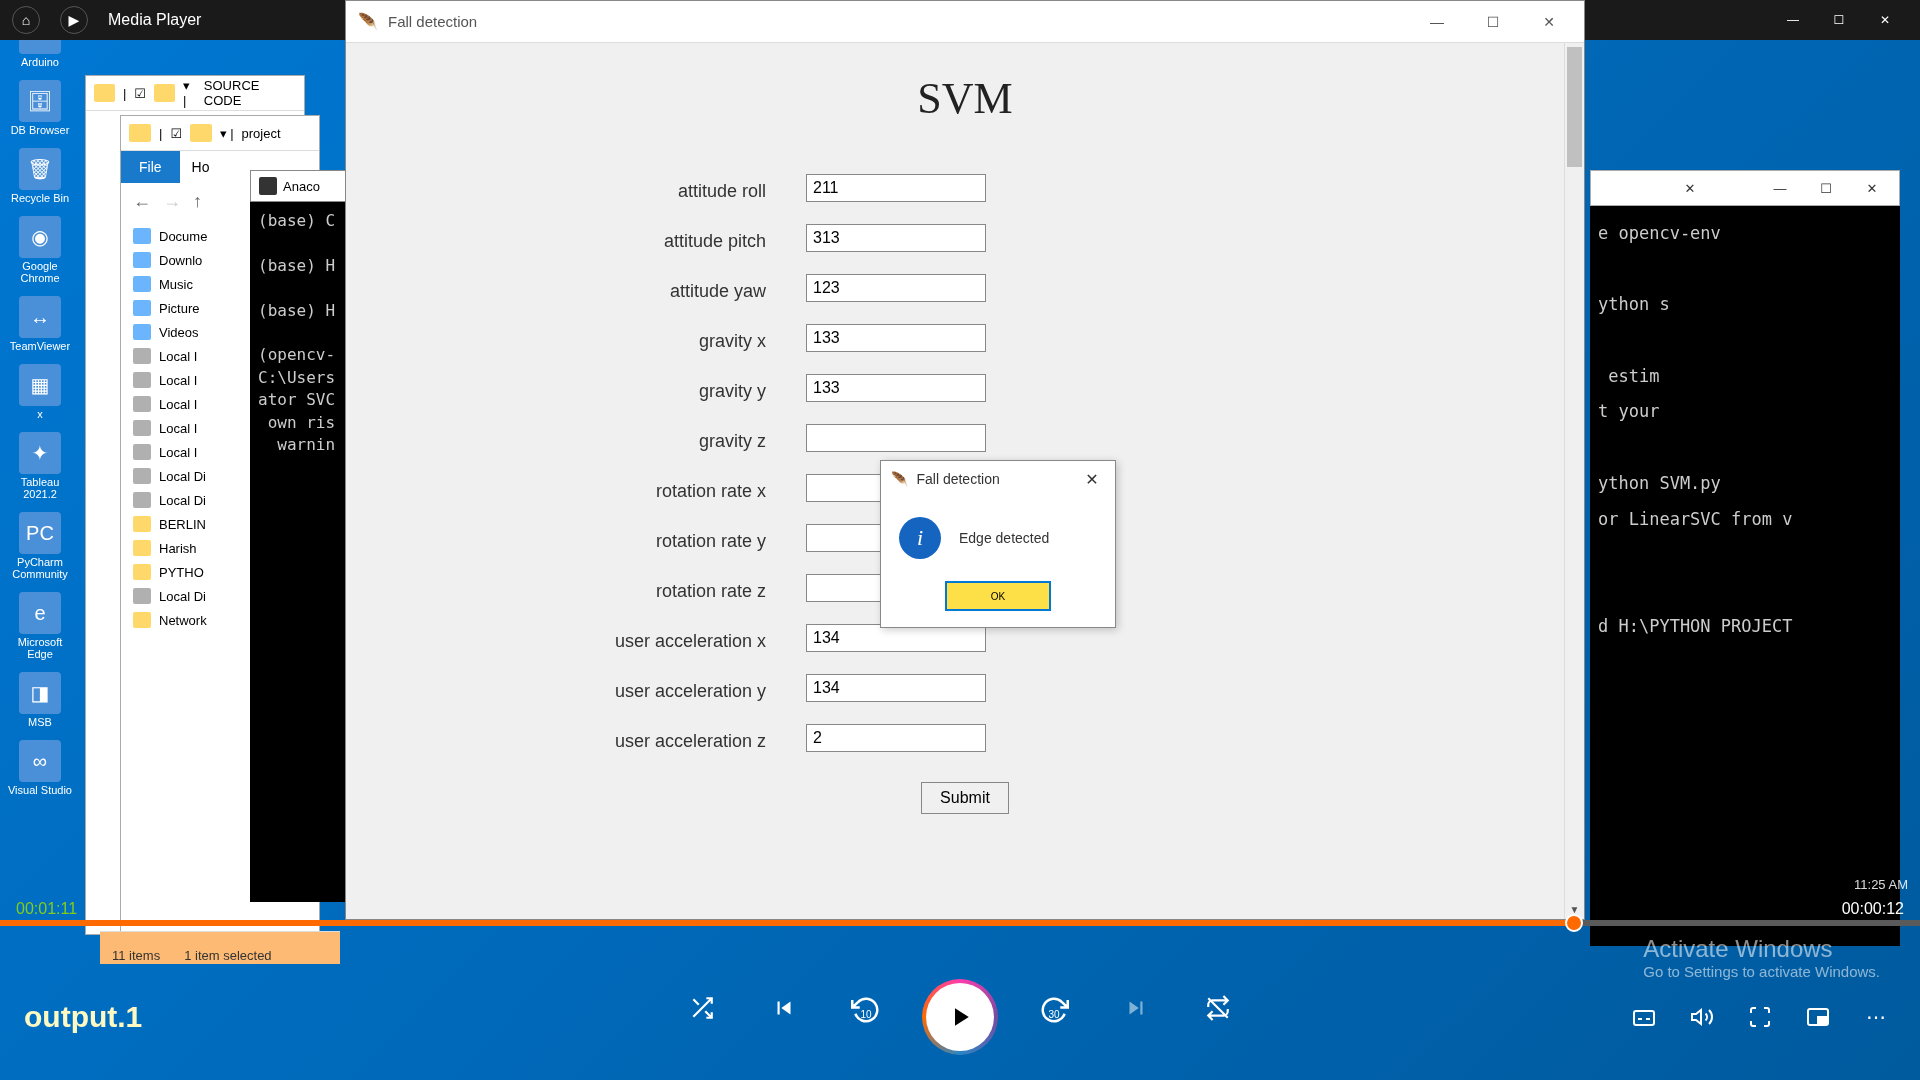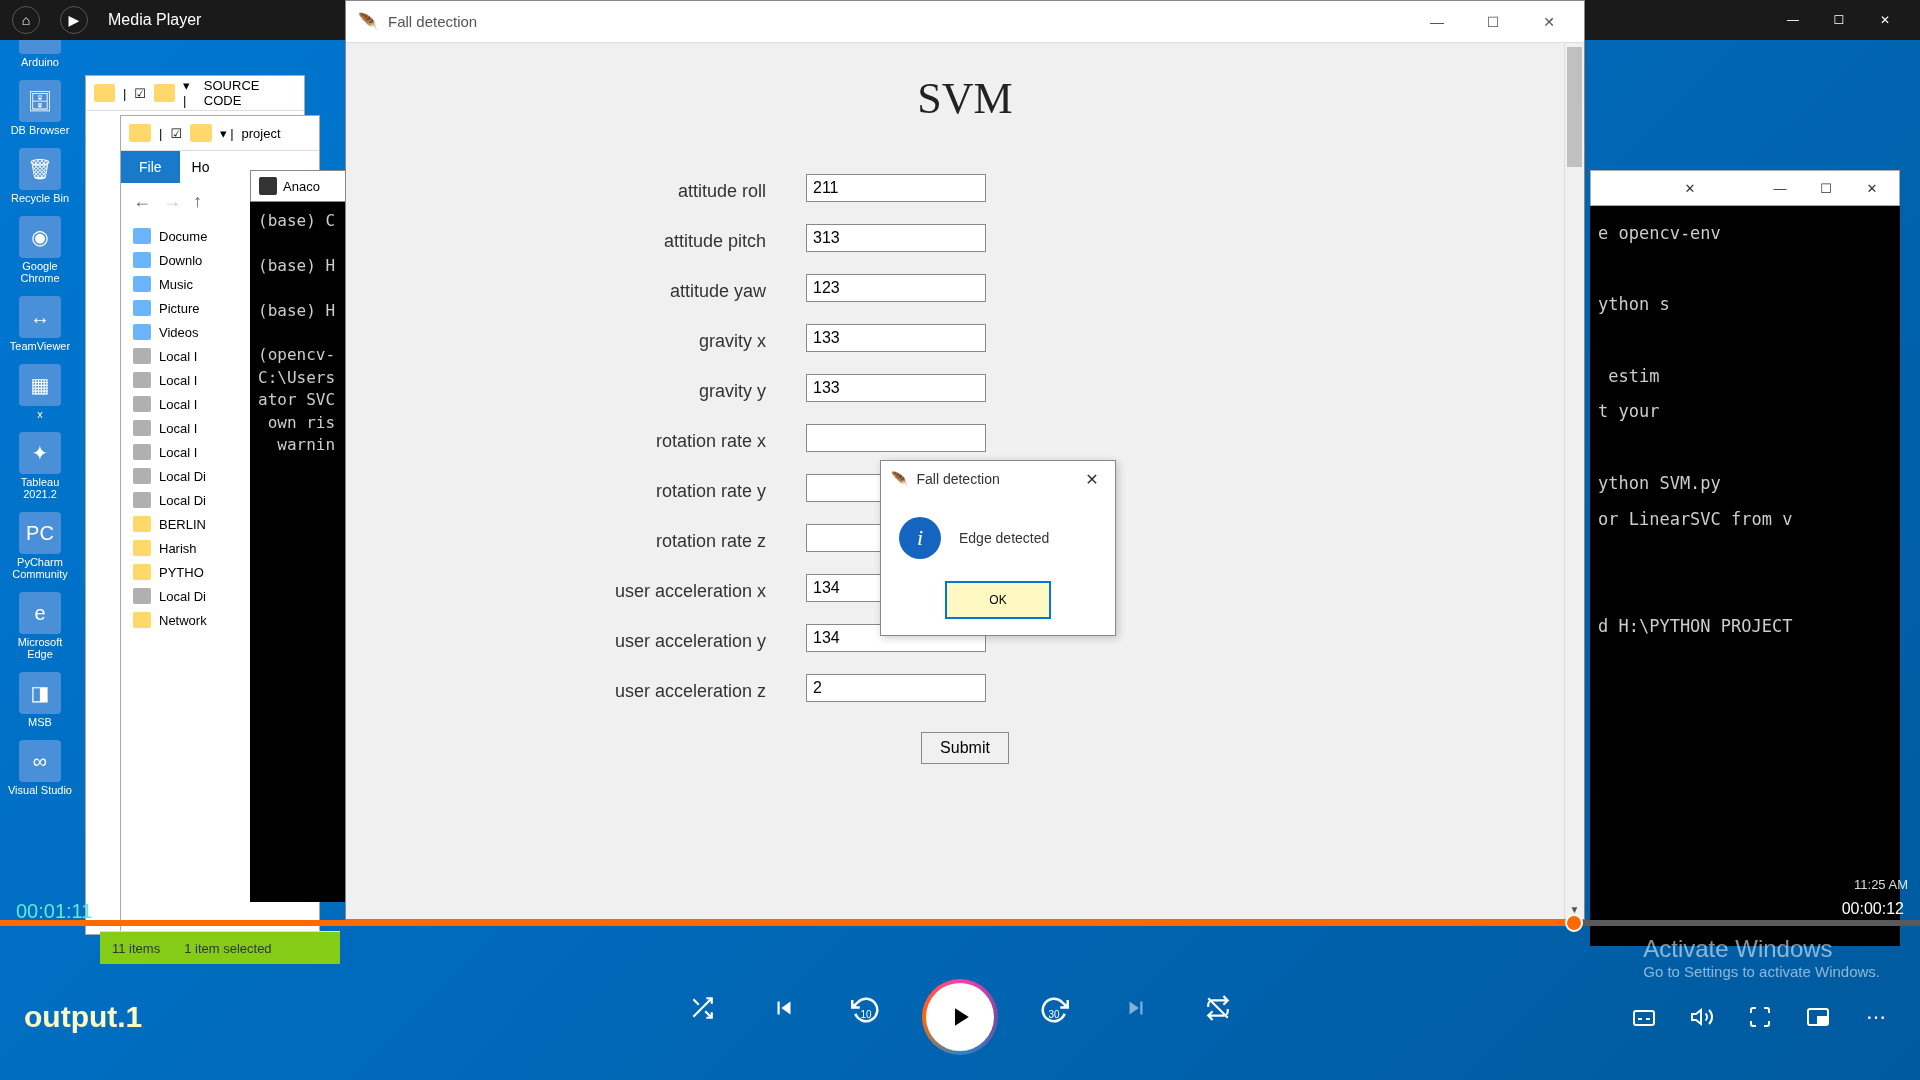--- a/index.html
+++ b/index.html
@@ -41,47 +41,47 @@
 .submit-btn{display:block;margin:30px auto 0;padding:6px 18px;border:1px solid #888;background:#f0f0f0;font-size:16px;cursor:pointer}
 .dialog{position:absolute;left:880px;top:460px;width:236px;background:#fff;border:1px solid #888;z-index:20;box-shadow:2px 2px 8px rgba(0,0,0,0.2)}
 .dialog-title{height:36px;display:flex;align-items:center;padding:0 10px;gap:8px;font-size:14px;color:#333}
 .dialog-title .feather{font-size:14px;color:#4b7bb5}
 .dialog-title .dt{flex:1}
 .dialog-title .dx{width:26px;height:26px;display:flex;align-items:center;justify-content:center;font-size:16px;cursor:pointer}
 .dialog-body{padding:20px 18px 12px;display:flex;align-items:center;gap:18px}
 .info-icon{width:42px;height:42px;border-radius:50%;background:#1565c0;color:#fff;display:flex;align-items:center;justify-content:center;font-size:22px;font-family:Georgia,serif;font-style:italic}
 .dialog-msg{font-size:14px;color:#333}
 .dialog-actions{padding:10px 18px 16px;display:flex;justify-content:center}
-.ok-btn{width:106px;height:38px;border:2px solid #0078d4;background:#fef9c3;font-size:12px;cursor:pointer}
+.ok-btn{width:106px;height:30px;border:2px solid #0078d4;background:#fde047;font-size:10px;cursor:pointer}
 .scrollbar-v{position:absolute;right:0;top:42px;bottom:0;width:20px;background:#f0f0f0;border-left:1px solid #ddd}
 .scrollbar-v .thumb{position:absolute;left:2px;right:2px;top:4px;height:120px;background:#c0c0c0}
 .scrollbar-v .arr{position:absolute;left:0;right:0;height:20px;display:flex;align-items:center;justify-content:center;font-size:10px;color:#555}
 .scrollbar-v .arr.up{top:0}
 .scrollbar-v .arr.down{bottom:0}
 .console-right{position:absolute;left:1590px;top:170px;width:310px;height:740px;background:#000;color:#ccc;font-family:Consolas,monospace;font-size:17px;padding:10px 8px;line-height:2.1;white-space:pre;overflow:hidden;z-index:3}
 .console-right-head{position:absolute;left:1590px;top:170px;right:20px;height:36px;background:#fff;border:1px solid #aaa;z-index:4;display:flex;align-items:center;justify-content:flex-end;padding:0 6px;gap:4px}
 .console-right-head .cbtn{width:42px;height:30px;display:flex;align-items:center;justify-content:center;font-size:13px;color:#333}
 .media-overlay{position:absolute;left:0;right:0;bottom:0;height:180px;z-index:50;pointer-events:none}
 .progress-bar{position:absolute;left:0;right:0;top:20px;height:6px;background:#5a5a5a}
 .progress-fill{position:absolute;left:0;top:0;bottom:0;background:#ff6a00}
 .progress-thumb{position:absolute;top:-6px;width:18px;height:18px;border-radius:50%;background:#ff6a00;border:2px solid #fff;transform:translateX(-50%)}
-.time-l{position:absolute;left:16px;top:0;color:#5eead4;font-size:20px}
+.time-l{position:absolute;left:16px;top:0;color:#84cc16;font-size:16px}
 .time-r{position:absolute;right:16px;top:0;color:#fff;font-size:16px}
 .controls-bar{position:absolute;left:0;right:0;bottom:18px;height:90px;display:flex;align-items:center;padding:0 24px}
 .media-title{color:#fef9c3;font-size:30px;font-weight:600;flex:0 0 300px}
 .center-controls{flex:1;display:flex;align-items:center;justify-content:center;gap:38px;pointer-events:auto}
 .mc-btn{width:44px;height:44px;display:flex;align-items:flex-start;justify-content:center;color:#fff;font-size:22px;cursor:pointer}
 .play-btn{width:68px;height:68px;border-radius:50%;background:#fff;color:#000;font-size:28px;display:flex;align-items:center;justify-content:center;position:relative}
 .play-btn::before{content:'';position:absolute;inset:-4px;border-radius:50%;background:conic-gradient(#ff3cac,#784ba0,#2b86c5,#ff6a00,#ff3cac);z-index:-1}
 .right-controls{flex:0 0 300px;display:flex;align-items:center;justify-content:flex-end;gap:18px;pointer-events:auto}
 .rc-btn{width:40px;height:40px;display:flex;align-items:center;justify-content:center;color:#fff;font-size:20px;cursor:pointer}
 .activate{position:absolute;right:40px;bottom:100px;color:rgba(255,255,255,0.55);text-align:left;z-index:45}
 .activate .a1{font-size:24px}
 .activate .a2{font-size:15px}
-.statusbar{position:absolute;left:100px;bottom:116px;height:30px;background:#84cc16;display:flex;align-items:center;padding:16px 12px;font-size:13px;gap:24px;color:#333;border-top:1px solid #ddd;width:240px;z-index:8}
+.statusbar{position:absolute;left:100px;bottom:116px;height:30px;background:#fdba74;display:flex;align-items:flex-start;padding:16px 12px;font-size:13px;gap:24px;color:#333;border-top:1px solid #ddd;width:240px;z-index:8}
 .sys-tray{position:absolute;right:12px;bottom:186px;color:rgba(255,255,255,0.85);font-size:13px;text-align:right;z-index:46;line-height:1.3}
 </style>
 </head>
 <body>
 
 <div class="desktop"></div>
 
 <div class="desktop-icons">
   <div class="dicon">
       <div class="ico">∞</div>
@@ -287,20 +287,24 @@
         </div>
         <div class="form-row">
           <label>gravity x</label>
           <input type="text" value="133" style="">
         </div>
         <div class="form-row">
           <label>gravity y</label>
           <input type="text" value="133" style="">
         </div>
         <div class="form-row">
+          <label>gravity z</label>
+          <input type="text" style="">
+        </div>
+        <div class="form-row">
           <label>rotation rate x</label>
           <input type="text" style="">
         </div>
         <div class="form-row">
           <label>rotation rate y</label>
           <input type="text" style="">
         </div>
         <div class="form-row">
           <label>rotation rate z</label>
           <input type="text" style="">

